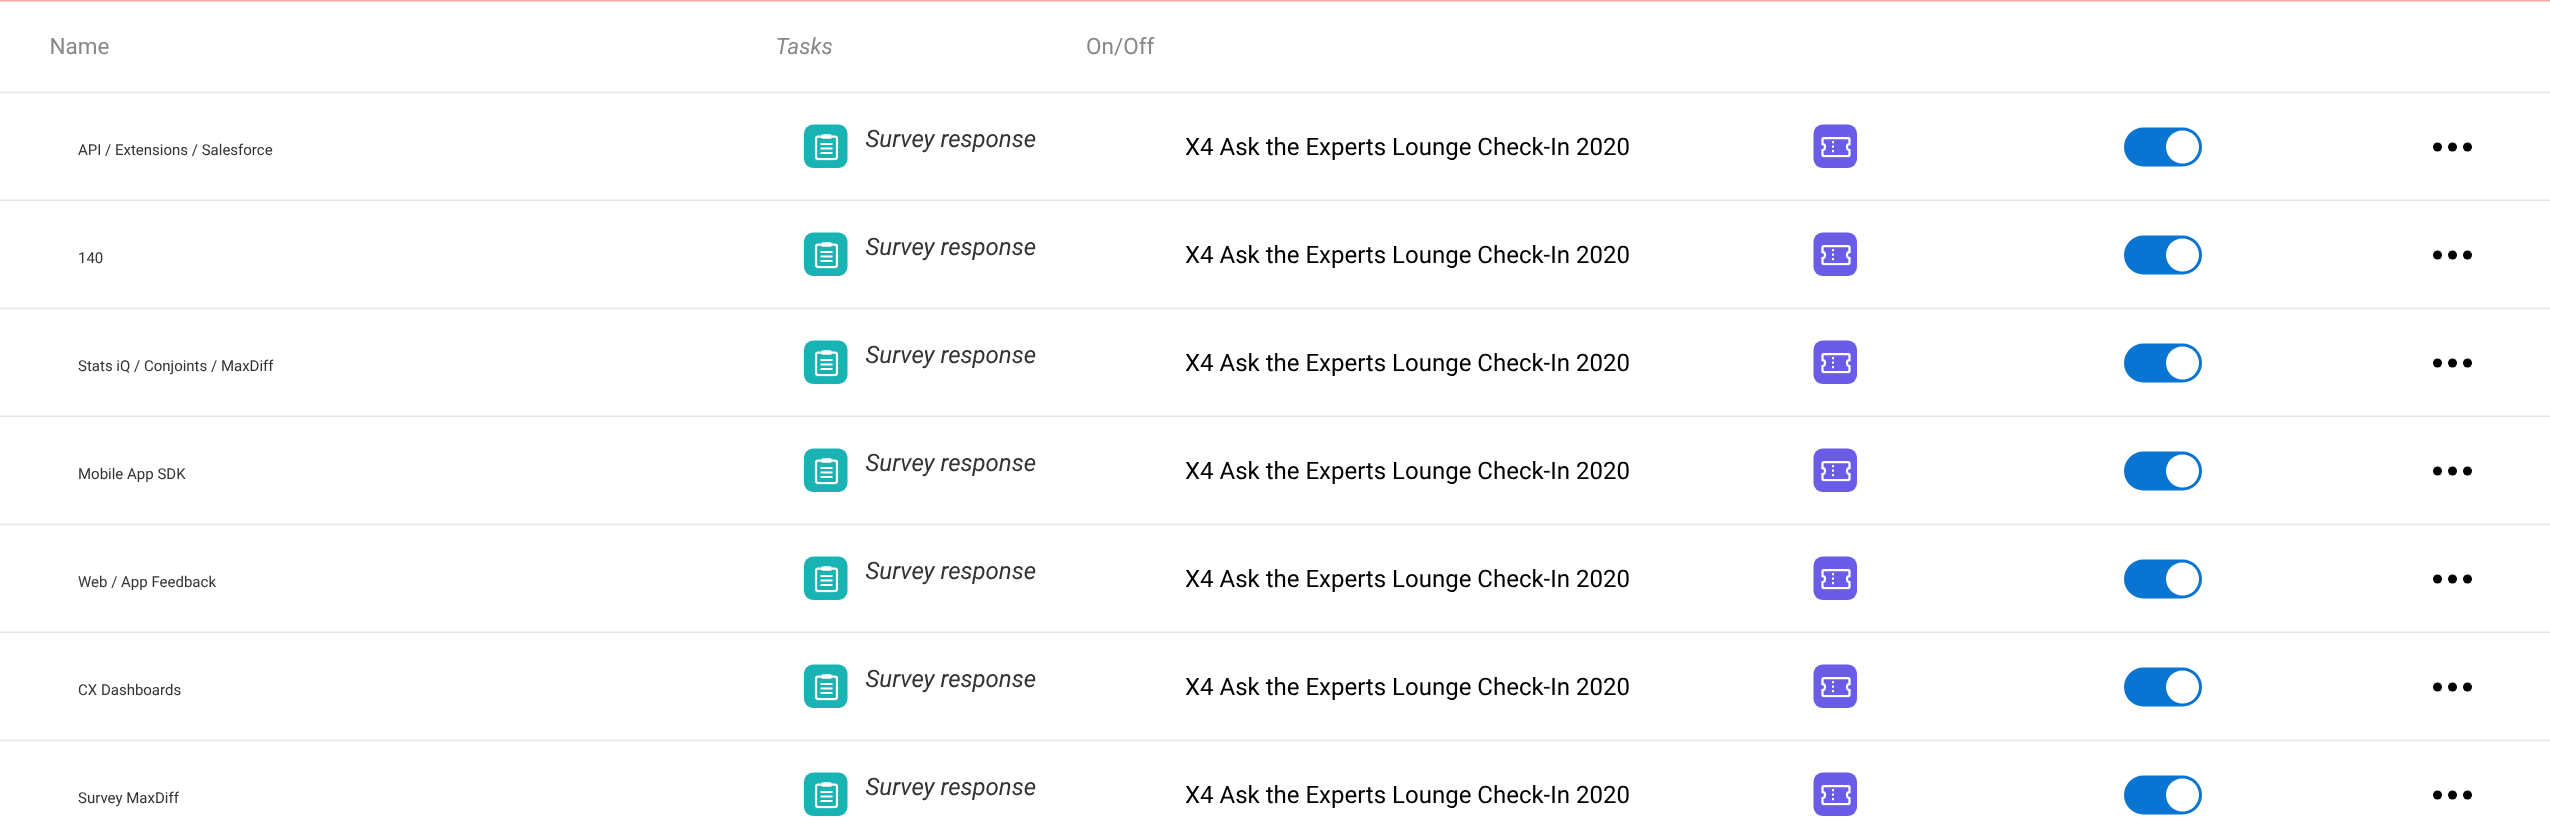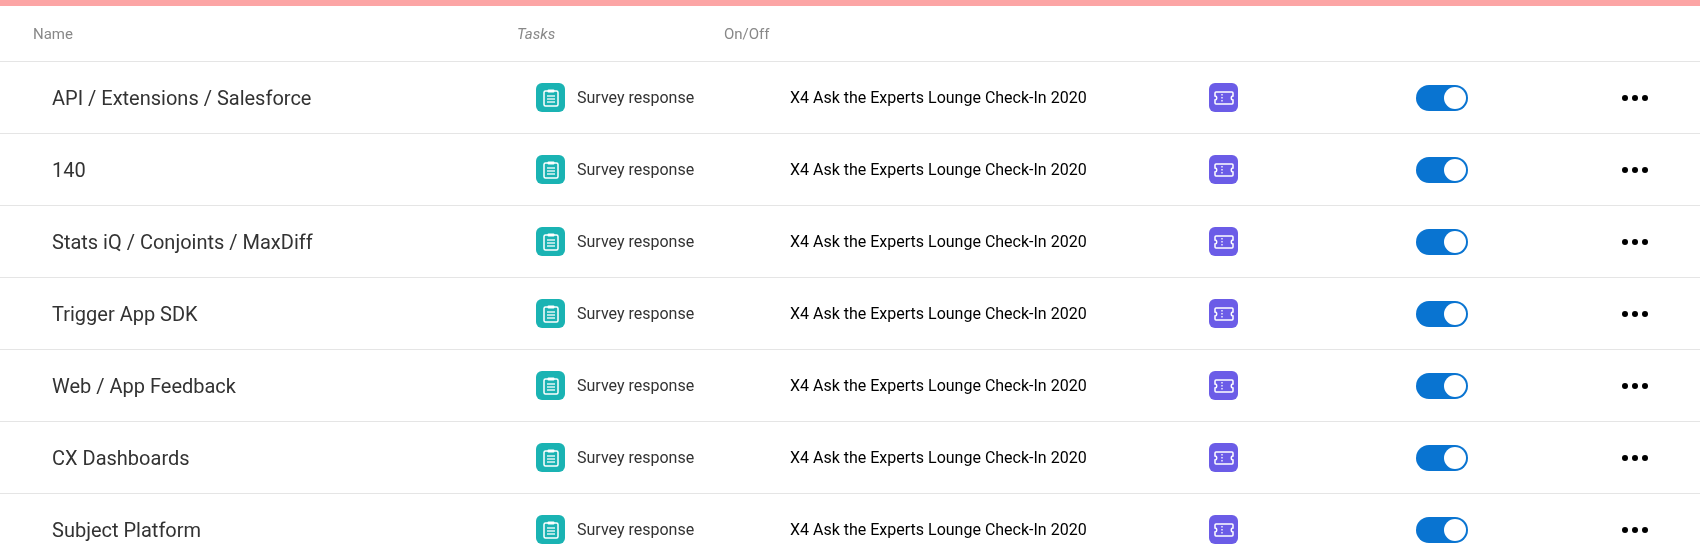--- a/index.html
+++ b/index.html
@@ -15,45 +15,46 @@
       width: 100%;
     }
     .header-row, .data-row {
       display: flex;
       align-items: center;
       border-bottom: 1px solid #e5e5e5;
       padding: 0 20px 0 52px;
     }
     .header-row {
       height: 62px;
-      border-top: 6px solid #fca5a5;
+      border-top: 1px solid #fca5a5;
       padding-left: 33px;
     }
     .data-row {
       height: 72px;
     }
     .col-name   { flex: 0 0 484px; }
     .col-trigger{ flex: 0 0 254px; display:flex; align-items:center; }
     .col-subject{ flex: 0 0 419px; }
     .col-tasks  { flex: 0 0 207px; display:flex; align-items:flex-start;font-style:italic; }
     .col-onoff  { flex: 0 0 178px; display:flex; align-items:center; }
     .col-actions{ flex: 1 1 auto; display:flex; align-items:center; justify-content:flex-end; padding-right:26px; }
     .header-label {
       color: #888;
       font-size: 15px;
       font-weight: 400;
     }
     .name-text {
       color: #333;
-      font-size: 20px;
+      font-size: 10px;
     }
     .trigger-cell {
       display: flex;
-      align-items: center;
+      align-items: flex-start;
       gap: 12px;
+      font-style: italic;
     }
     .trigger-icon {
       width: 29px;
       height: 29px;
       background: #1ab3b3;
       border-radius: 6px;
       display: flex;
       align-items: center;
       justify-content: center;
       flex-shrink: 0;
@@ -248,21 +249,21 @@
       <div class="kebab">
         <span></span>
             <span></span>
             <span></span>
       </div>
     </div>
   </div>
 
   <div class="data-row">
     <div class="col-name">
-      <span class="name-text">Trigger App SDK</span>
+      <span class="name-text">Mobile App SDK</span>
     </div>
     <div class="col-trigger">
       <div class="trigger-cell">
         <div class="trigger-icon">
           <svg width="16" height="18" viewBox="0 0 16 18" fill="none">
             <rect x="1" y="2" width="14" height="15" rx="1.5" stroke="#fff" stroke-width="1.5"></rect>
             <rect x="4.5" y="0.5" width="7" height="3" rx="1" fill="#fff"></rect>
             <line x1="4" y1="7" x2="12" y2="7" stroke="#fff" stroke-width="1.3"></line>
             <line x1="4" y1="10" x2="12" y2="10" stroke="#fff" stroke-width="1.3"></line>
             <line x1="4" y1="13" x2="12" y2="13" stroke="#fff" stroke-width="1.3"></line>
@@ -377,21 +378,21 @@
       <div class="kebab">
         <span></span>
             <span></span>
             <span></span>
       </div>
     </div>
   </div>
 
   <div class="data-row">
     <div class="col-name">
-      <span class="name-text">Subject Platform</span>
+      <span class="name-text">Survey MaxDiff</span>
     </div>
     <div class="col-trigger">
       <div class="trigger-cell">
         <div class="trigger-icon">
           <svg width="16" height="18" viewBox="0 0 16 18" fill="none">
             <rect x="1" y="2" width="14" height="15" rx="1.5" stroke="#fff" stroke-width="1.5"></rect>
             <rect x="4.5" y="0.5" width="7" height="3" rx="1" fill="#fff"></rect>
             <line x1="4" y1="7" x2="12" y2="7" stroke="#fff" stroke-width="1.3"></line>
             <line x1="4" y1="10" x2="12" y2="10" stroke="#fff" stroke-width="1.3"></line>
             <line x1="4" y1="13" x2="12" y2="13" stroke="#fff" stroke-width="1.3"></line>

